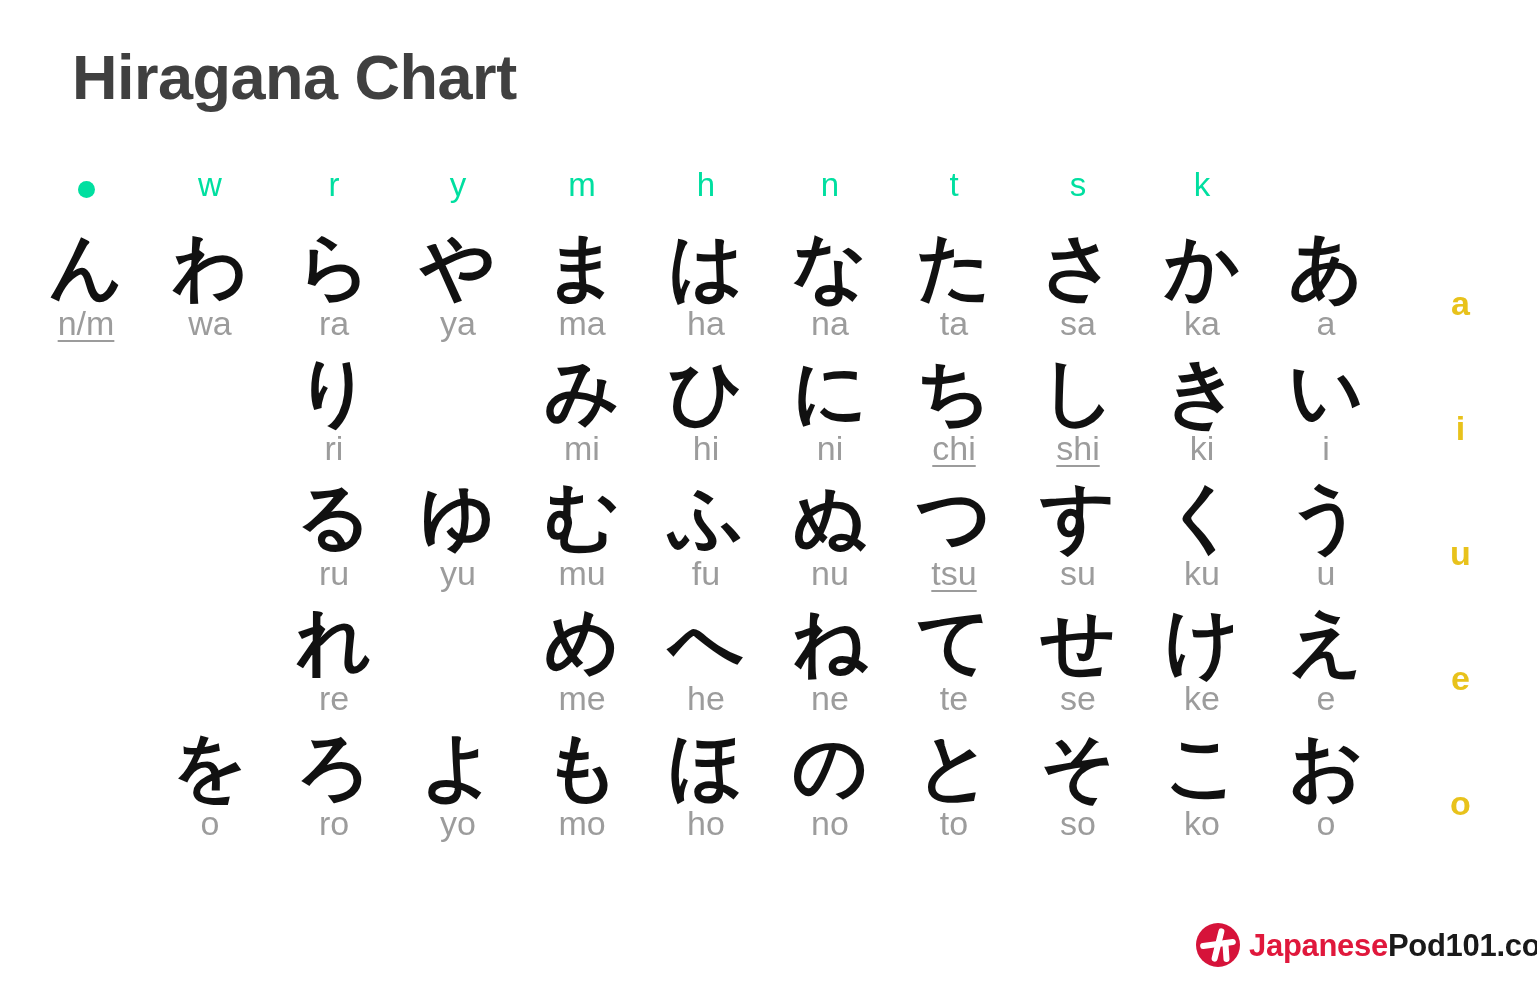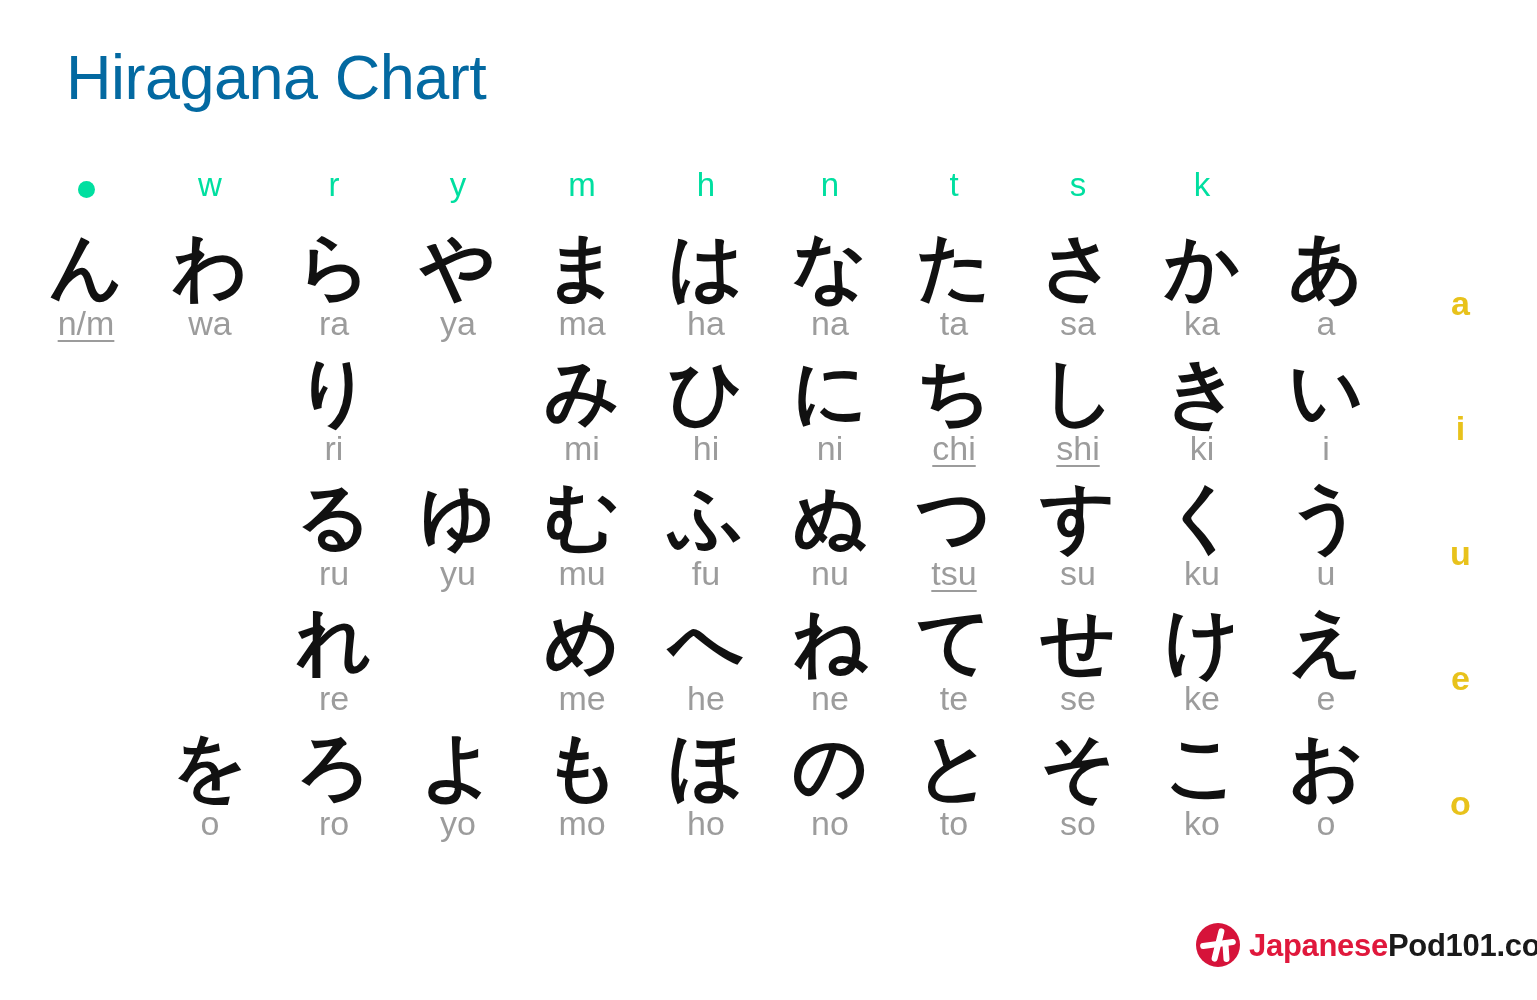--- a/index.html
+++ b/index.html
@@ -10,25 +10,25 @@
   body {
     width: 1537px;
     height: 1000px;
     position: relative;
     font-family: "Liberation Sans", sans-serif;
     overflow: hidden;
   }
 
   #page-title {
     position: absolute;
-    left: 66px;
+    left: 72px;
     top: 46px;
     font-size: 63px;
-    font-weight: 400;
-    color: #0369a1;
+    font-weight: 700;
+    color: #404040;
     letter-spacing: -0.5px;
     line-height: 1;
   }
 
   
   .chart {
     position: absolute;
     left: 0;
     top: 168px;
     width: 1537px;

